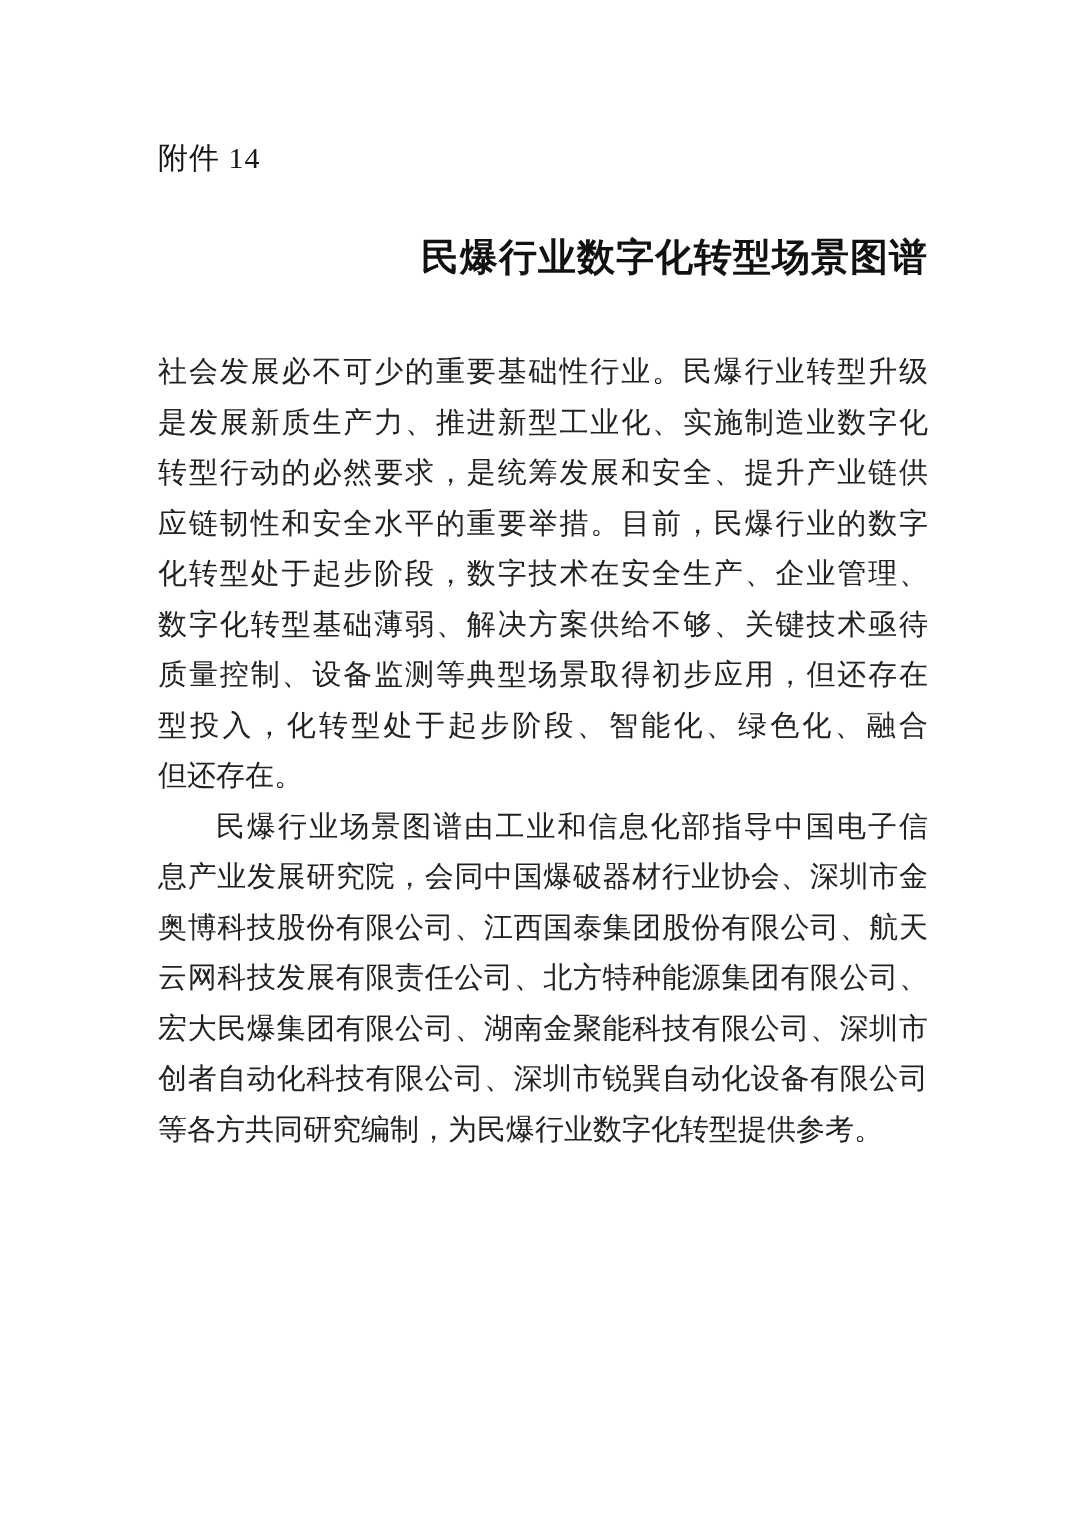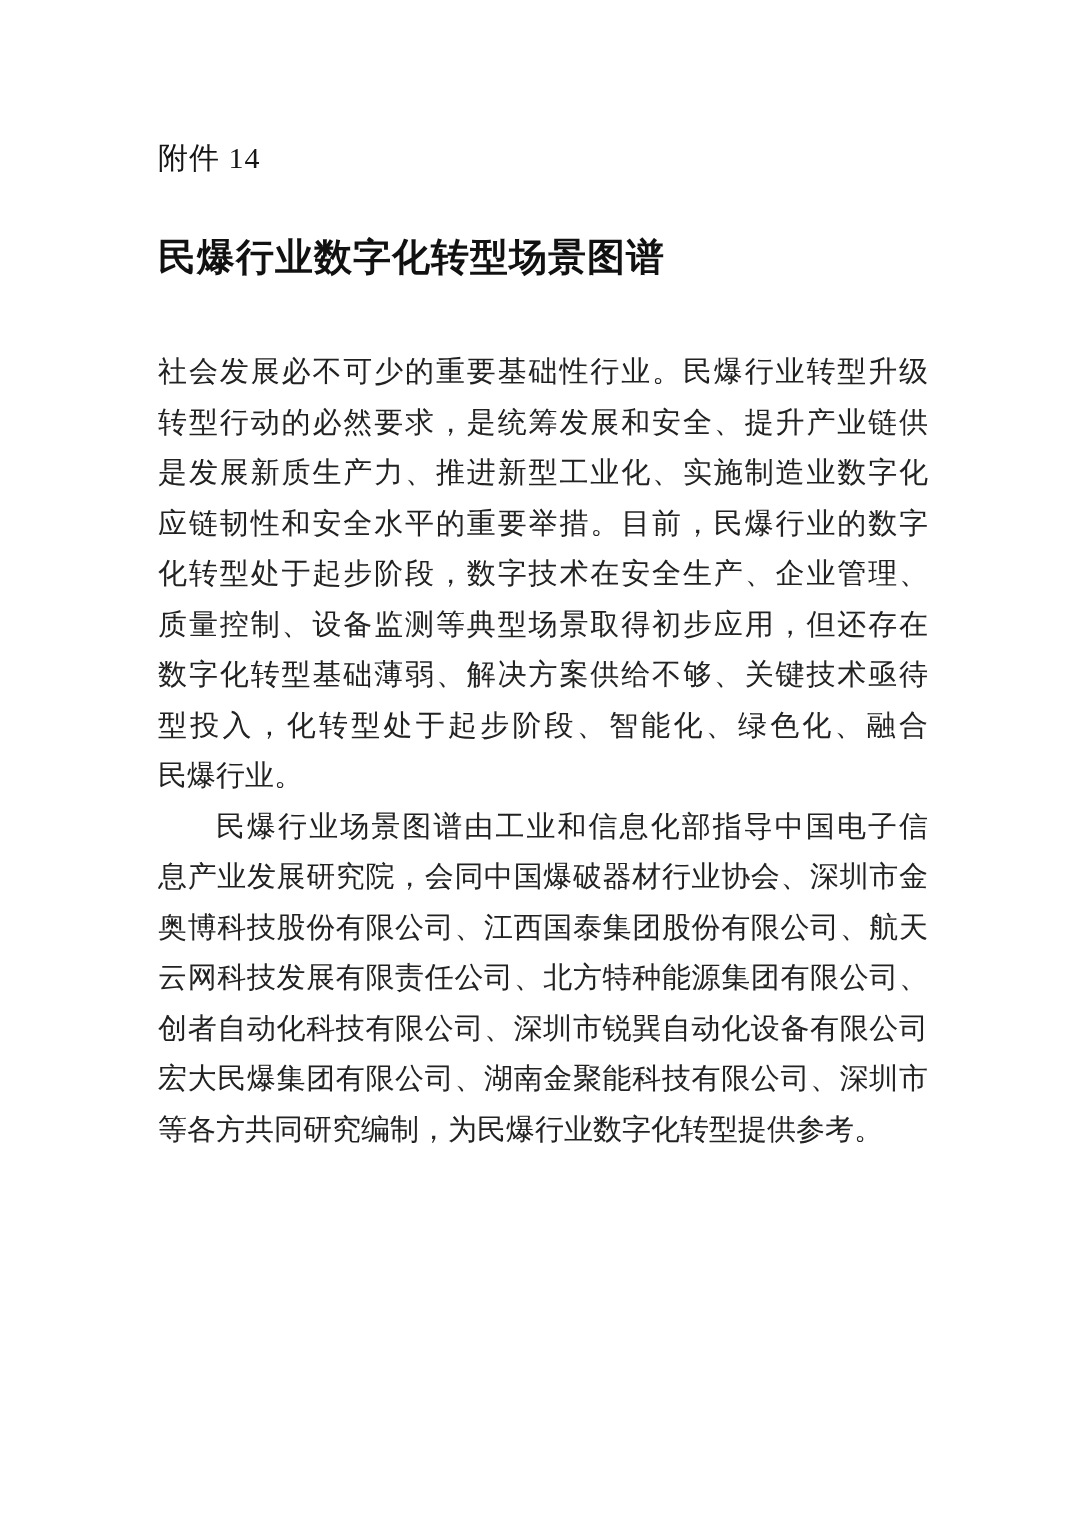--- a/index.html
+++ b/index.html
@@ -22,21 +22,21 @@
     font-size: 30px;
     line-height: 36px;
     color: #161616;
     letter-spacing: 1px;
   }
   .doc-title {
     margin: 56px 0 0 0;
     font-size: 38px;
     line-height: 50px;
     font-weight: bold;
-    text-align: left;
+    text-align: right;
     color: #111111;
     letter-spacing: 1px;
   }
   .doc-body {
     margin-top: 64px;
   }
   .line {
     font-size: 29px;
     height: 50.5px;
     line-height: 50.5px;
@@ -60,34 +60,34 @@
 <div class="page">
 
   <div class="attachment-label">附件 14</div>
 
   <h1 class="doc-title">民爆行业数字化转型场景图谱</h1>
 
   <div class="doc-body">
 
     <div class="paragraph">
       <div class="line">社会发展必不可少的重要基础性行业。民爆行业转型升级</div>
+      <div class="line">是发展新质生产力、推进新型工业化、实施制造业数字化</div>
       <div class="line">转型行动的必然要求，是统筹发展和安全、提升产业链供</div>
-      <div class="line">是发展新质生产力、推进新型工业化、实施制造业数字化</div>
       <div class="line">应链韧性和安全水平的重要举措。目前，民爆行业的数字</div>
       <div class="line">化转型处于起步阶段，数字技术在安全生产、企业管理、</div>
+      <div class="line">数字化转型基础薄弱、解决方案供给不够、关键技术亟待</div>
       <div class="line">质量控制、设备监测等典型场景取得初步应用，但还存在</div>
-      <div class="line">数字化转型基础薄弱、解决方案供给不够、关键技术亟待</div>
       <div class="line">型投入，化转型处于起步阶段、智能化、绿色化、融合</div>
-      <div class="line last-line">民爆行业。</div>
+      <div class="line last-line">但还存在。</div>
     </div>
 
     <div class="paragraph">
       <div class="line indent">民爆行业场景图谱由工业和信息化部指导中国电子信</div>
       <div class="line">息产业发展研究院，会同中国爆破器材行业协会、深圳市金</div>
       <div class="line">奥博科技股份有限公司、江西国泰集团股份有限公司、航天</div>
       <div class="line">云网科技发展有限责任公司、北方特种能源集团有限公司、</div>
+      <div class="line">宏大民爆集团有限公司、湖南金聚能科技有限公司、深圳市</div>
       <div class="line">创者自动化科技有限公司、深圳市锐巽自动化设备有限公司</div>
-      <div class="line">宏大民爆集团有限公司、湖南金聚能科技有限公司、深圳市</div>
       <div class="line last-line">等各方共同研究编制，为民爆行业数字化转型提供参考。</div>
     </div>
 
   </div>
 </div>
 
 </body></html>

